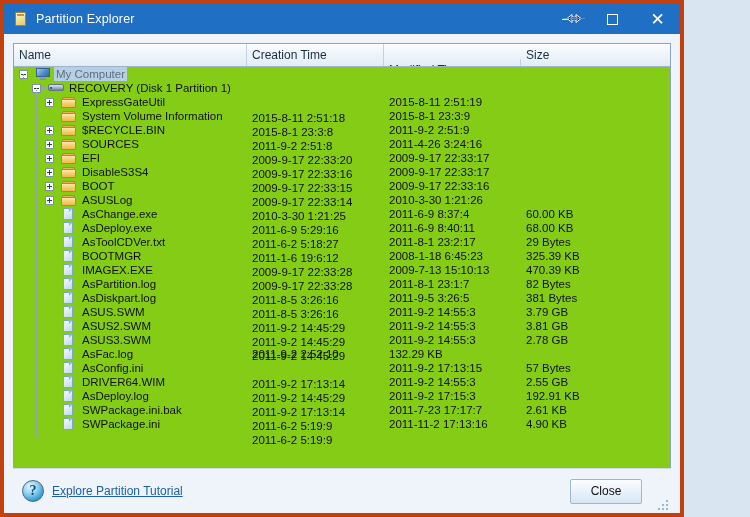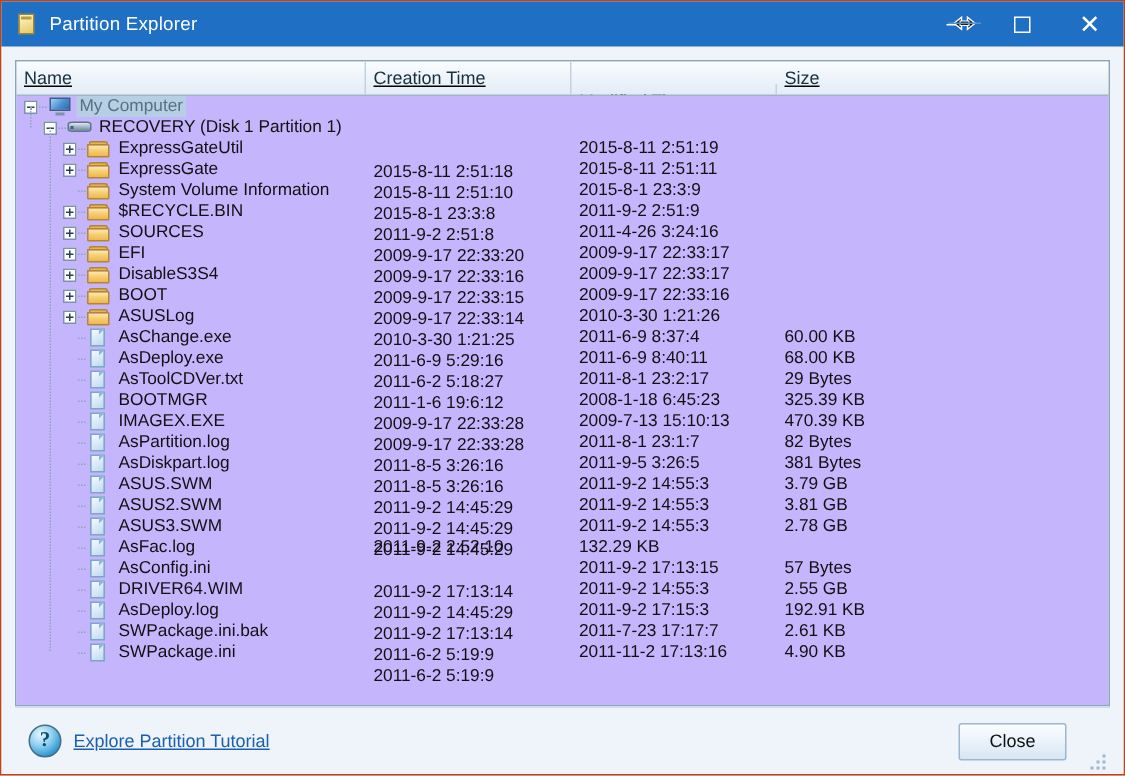--- a/index.html
+++ b/index.html
@@ -7,23 +7,23 @@
     margin: 0; padding: 0;
     width: 750px; height: 517px;
     overflow: hidden;
     font-family: "Liberation Sans", sans-serif;
   }
   body { background: #d9e6f2; }
 
   
   .window {
     position: absolute; left: 0; top: 0;
-    width: 750px; height: 517px;
+    width: 684px; height: 517px;
     background: #eef4fa;
-    border: 1px solid #c2410c;
+    border: 4px solid #c2410c;
     display: flex; flex-direction: column;
   }
 
   
   .titlebar {
     height: 30px; flex: 0 0 30px;
     background: #1f6fc4;
     display: flex; align-items: center;
     position: relative;
   }
@@ -87,39 +87,38 @@
     border: 1px solid #8ca5bd;
     background: #e9f1f8;
     display: flex; flex-direction: column;
     overflow: hidden;
     position: relative;
   }
   .lv-header {
     display: flex; flex: 0 0 23px; height: 23px;
     background: linear-gradient(180deg,#fbfdfe 0%,#eef4fa 48%,#e3ecf5 100%);
     border-bottom: 1px solid #9fb4c8;
-    text-decoration: underline;
   }
   .lv-header .col {
     font-size: 12px; color: #16303f;
     padding: 4px 0 0 5px;
     border-right: 1px solid #c2d2e0;
     overflow: hidden; white-space: nowrap;
     position: relative;
   }
   .lv-header .col:last-child { border-right: none; }
 
   .col-name { width: 233px; flex: 0 0 233px; }
   .col-ctime { width: 137px; flex: 0 0 137px; }
   .col-mtime { width: 137px; flex: 0 0 137px; margin-top: 15px; }
   .col-size  { flex: 1 1 auto; }
 
   .lv-body {
     flex: 1 1 auto;
-    background: #c4b5fd;
+    background: #84cc16;
     position: relative;
     overflow: hidden;
   }
   .row {
     display: flex; height: 14px; align-items: center;
     white-space: nowrap;
   }
   .row .cell {
     font-size: 11.5px; color: #111111;
     overflow: hidden; white-space: nowrap;
@@ -340,35 +339,20 @@
               </div>
               <span class="name-label">ExpressGateUtil</span>
             </div>
             <div class="cell cell-ctime">2015-8-11 2:51:18</div>
             <div class="cell cell-mtime">2015-8-11 2:51:19</div>
             <div class="cell cell-size"></div>
           </div>
           <div class="row">
             <div class="cell cell-name">
               <div class="indent" style="width: 31px; flex: 0 0 31px;"></div>
-              <div class="expander plus"></div>
-              <div class="dots"></div>
-              <div class="ico ico-folder">
-                <div class="back"></div>
-                <div class="front"></div>
-              </div>
-              <span class="name-label">ExpressGate</span>
-            </div>
-            <div class="cell cell-ctime">2015-8-11 2:51:10</div>
-            <div class="cell cell-mtime">2015-8-11 2:51:11</div>
-            <div class="cell cell-size"></div>
-          </div>
-          <div class="row">
-            <div class="cell cell-name">
-              <div class="indent" style="width: 31px; flex: 0 0 31px;"></div>
               <div class="expander-blank"></div>
               <div class="dots"></div>
               <div class="ico ico-folder">
                 <div class="back"></div>
                 <div class="front"></div>
               </div>
               <span class="name-label">System Volume Information</span>
             </div>
             <div class="cell cell-ctime">2015-8-1 23:3:8</div>
             <div class="cell cell-mtime">2015-8-1 23:3:9</div>

